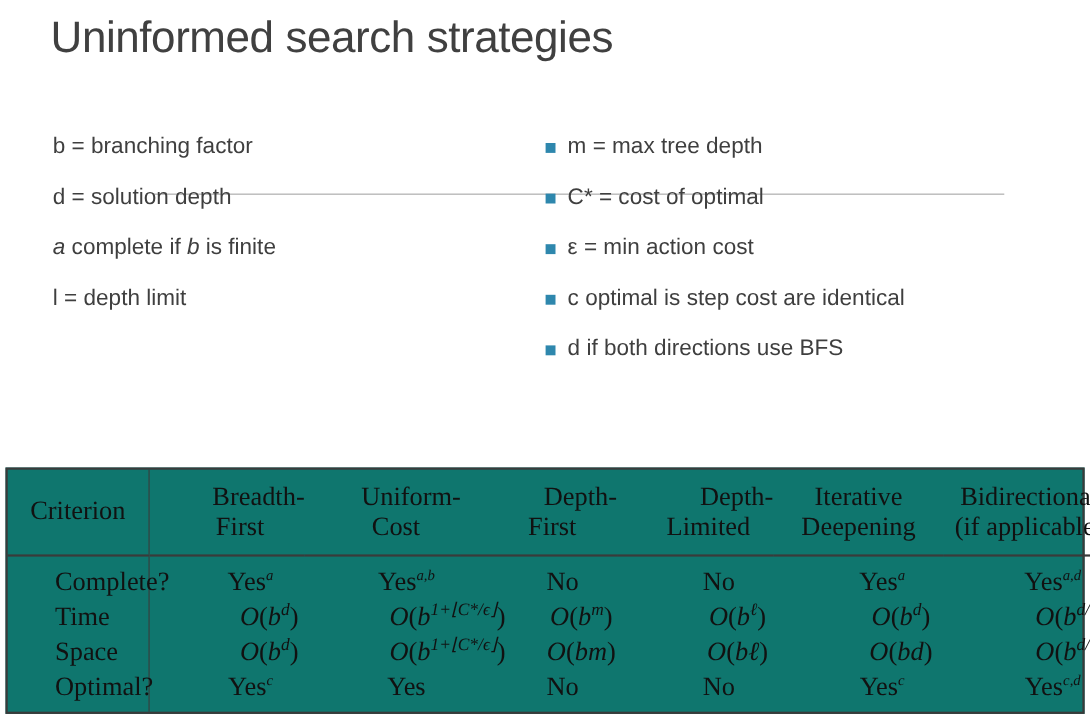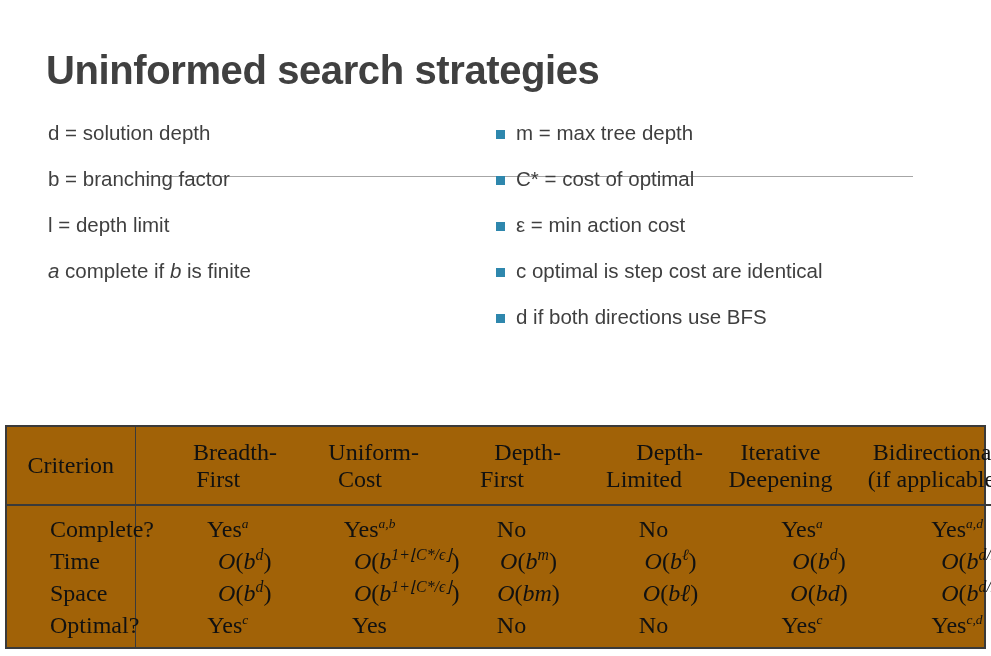--- a/index.html
+++ b/index.html
@@ -16,25 +16,24 @@
     color: #404040;
     -webkit-font-smoothing: antialiased;
   }
 
   
   #slide-title {
     position: absolute;
     left: 46px;
     top: 12px;
     font-size: 40px;
-    font-weight: 700;
+    font-weight: 400;
     color: #404040;
     letter-spacing: -0.4px;
     white-space: nowrap;
-    margin-top: 36px;
   }
 
   
   #stray-rule {
     position: absolute;
     left: 140px;
     top: 176px;
     width: 773px;
     height: 1px;
     background: #a6a6a6;
@@ -72,21 +71,21 @@
 
   
   #algo-table-wrap {
     position: absolute;
     left: 5px;
     top: 425px;
     width: 981px;
     height: 224px;
     border: 2px solid #3a3a3a;
     box-sizing: border-box;
-    background: #a16207;
+    background: #0f766e;
     font-family: "Liberation Serif", serif;
     color: #111111;
   }
   table#algo-table {
     width: 100%;
     height: 100%;
     border-collapse: collapse;
     table-layout: fixed;
   }
   table#algo-table td, table#algo-table th {
@@ -155,30 +154,30 @@
 </style>
 </head>
 <body>
 
 <div id="slide-title">Uninformed search strategies</div>
 
 <div id="stray-rule"></div>
 
 <div id="left-col" class="bullet-col">
   <div class="bullet-row">
+    <span class="bullet-text">b = branching factor</span>
+  </div>
+  <div class="bullet-row">
     <span class="bullet-text">d = solution depth</span>
   </div>
   <div class="bullet-row">
-    <span class="bullet-text">b = branching factor</span>
+    <span class="bullet-text"><i>a</i> complete if <i>b</i> is finite</span>
   </div>
   <div class="bullet-row">
     <span class="bullet-text">l = depth limit</span>
-  </div>
-  <div class="bullet-row">
-    <span class="bullet-text"><i>a</i> complete if <i>b</i> is finite</span>
   </div>
 </div>
 
 <div id="right-col" class="bullet-col">
   <div class="bullet-row">
     <span class="bullet-marker"></span>
     <span class="bullet-text">m = max tree depth</span>
   </div>
   <div class="bullet-row">
     <span class="bullet-marker"></span>

